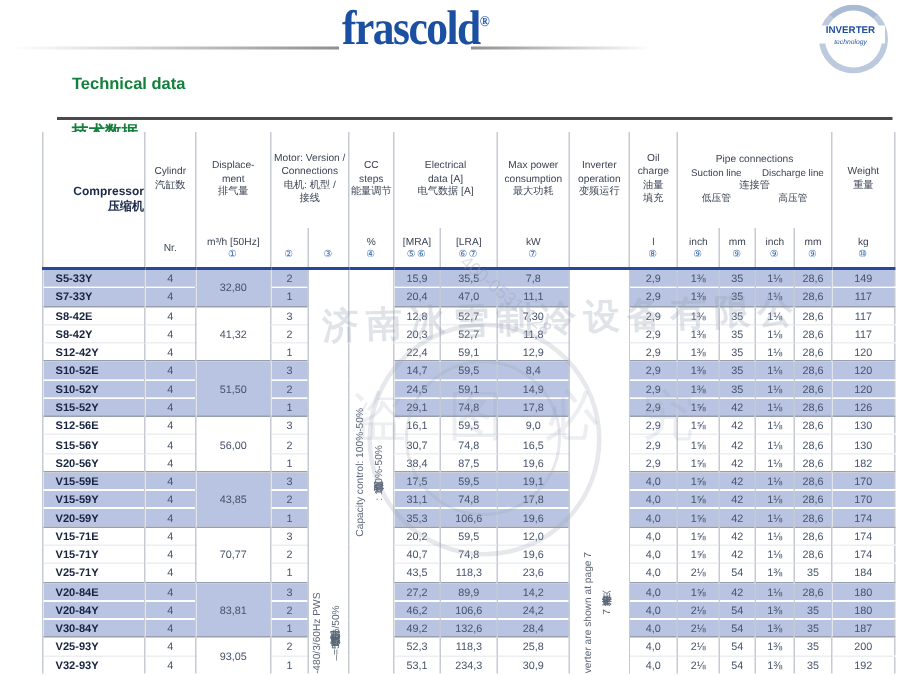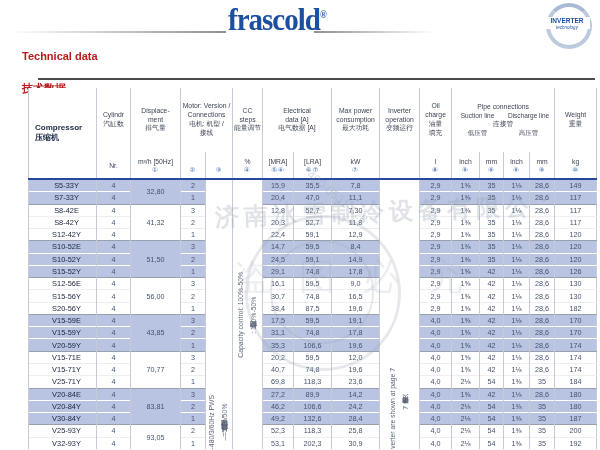--- a/index.html
+++ b/index.html
@@ -18,45 +18,45 @@
   .badge{position:absolute;left:544px;top:3px;width:46px;height:42px;}
   .badge .ring{position:absolute;left:2px;top:0;width:38px;height:38px;border-radius:50%;
     border:4px solid #bccadd;border-top-color:#a9bbd4;}
   .badge .band{position:absolute;left:0;top:14px;width:46px;height:12px;background:#fff;}
   .badge .t1{position:absolute;left:0;top:14px;width:46px;text-align:center;
     font-size:6.5px;font-weight:bold;color:#1e4f9e;letter-spacing:0;}
   .badge .t2{position:absolute;left:0;top:22px;width:46px;text-align:center;
     font-size:4.5px;font-style:italic;color:#1e4f9e;}
 
   
-  .title{position:absolute;left:22px;top:50px;font-weight:bold;color:#b91c1c;}
+  .title{position:absolute;left:48px;top:50px;font-weight:bold;color:#15803d;}
   .title .en{font-size:11px;line-height:12px;}
   .title .zh{font-size:11px;line-height:13px;margin-top:20px;}
   .title-rule{position:absolute;left:38px;top:78px;width:557px;height:2px;background:#4a4a4a;}
 
   
   table.data{position:absolute;left:28px;top:88px;width:568px;border-collapse:collapse;
     table-layout:fixed;border-right:1px solid #c6cad3;}
   th,td{border-left:1px solid #c6cad3;padding:0;margin:0;overflow:hidden;}
   thead th{font-weight:normal;color:#3c4454;vertical-align:middle;text-align:center;
     font-size:6.8px;line-height:1.3;background:#fff;}
   tr.hmain th{height:64px;}
   tr.hunits th{height:26px;border-bottom:2px solid #26489c;}
-  th.cmp{text-align:left;padding-left:6px;font-weight:bold;font-size:8px;color:#1b2a4a;
+  th.cmp{text-align:right;padding-left:6px;font-weight:bold;font-size:8px;color:#1b2a4a;
     border-bottom:2px solid #26489c;}
   .fn{color:#2f62b0;font-size:6.5px;line-height:8px;letter-spacing:1px;}
   .uline{font-size:6.8px;line-height:9px;color:#3c4454;}
   .pc-top{font-size:6.8px;}
   .pc-sub{display:flex;font-size:6.5px;}
   .pc-sub span{flex:1;}
   .pc-zh{font-size:6.8px;}
   tbody td{height:11.27px;font-size:7.2px;line-height:11px;text-align:center;
     color:#46536b;vertical-align:middle;}
   tbody tr{height:12.27px;}
-  td.cname{text-align:center;padding-left:8px;font-weight:normal;color:#17233f;font-size:7.4px;}
+  td.cname{text-align:left;padding-left:8px;font-weight:bold;color:#17233f;font-size:7.4px;}
   tr.shade td{background:#b8c4e1;}
   tr.shade td.rotcell, tr.plain td.rotcell{background:#fff;}
   tr.gstart td{border-top:1px solid #98a0ad;}
   tr.shade:not(.gstart) td{border-top:1px solid rgba(255,255,255,.75);}
   tr.plain:not(.gstart) td{border-top:1px solid #eceef2;}
   td.rotcell{position:relative;background:#fff;}
   .rotwrap{position:absolute;left:0;top:0;right:0;bottom:0;display:flex;justify-content:center;}
   .rot{writing-mode:vertical-rl;transform:rotate(180deg);white-space:nowrap;
     font-size:6.8px;line-height:1.9;color:#5a6577;}
 
@@ -488,21 +488,21 @@
           <td class="num">1⅝</td>
           <td class="num">42</td>
           <td class="num">1⅛</td>
           <td class="num">28,6</td>
           <td class="num">174</td>
         </tr>
         <tr class="plain">
           <td class="cname">V25-71Y</td>
           <td class="num">4</td>
           <td class="num">1</td>
-          <td class="num">69,8</td>
+          <td class="num">43,5</td>
           <td class="num">118,3</td>
           <td class="num">23,6</td>
           <td class="num">4,0</td>
           <td class="num">2⅛</td>
           <td class="num">54</td>
           <td class="num">1⅜</td>
           <td class="num">35</td>
           <td class="num">184</td>
         </tr>
         <tr class="shade gstart">
@@ -561,21 +561,21 @@
           <td class="num">54</td>
           <td class="num">1⅜</td>
           <td class="num">35</td>
           <td class="num">200</td>
         </tr>
         <tr class="plain">
           <td class="cname">V32-93Y</td>
           <td class="num">4</td>
           <td class="num">1</td>
           <td class="num">53,1</td>
-          <td class="num">202,3</td>
+          <td class="num">234,3</td>
           <td class="num">30,9</td>
           <td class="num">4,0</td>
           <td class="num">2⅛</td>
           <td class="num">54</td>
           <td class="num">1⅜</td>
           <td class="num">35</td>
           <td class="num">192</td>
         </tr>
       </tbody>
   </table>

